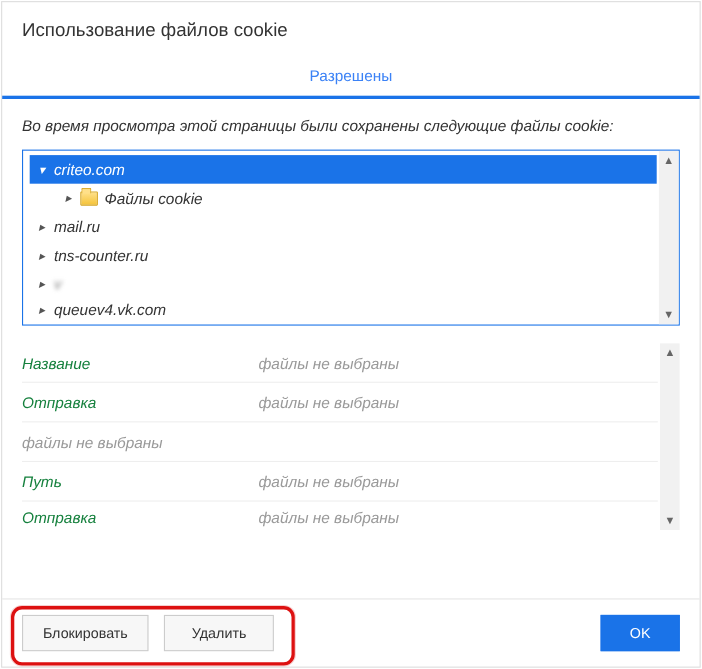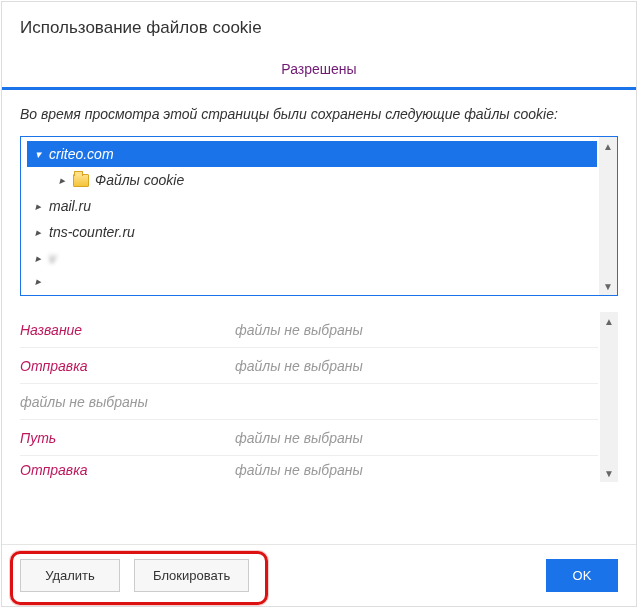--- a/index.html
+++ b/index.html
@@ -35,21 +35,21 @@
   .tab {
     flex: 1;
     text-align: center;
     padding: 10px 0 12px 0;
     font-size: 14px;
     color: #666;
     cursor: pointer;
     position: relative;
   }
   .tab.active {
-    color: #701a75;
+    color: #3b82f6;
   }
   .tab.active::after {
     content: "";
     position: absolute;
     left: 0; right: 0; bottom: -1px;
     height: 3px;
     background: #1a73e8;
   }
   .content {
     padding: 16px 18px 0 18px;
@@ -149,21 +149,21 @@
     display:flex; flex-direction:column; justify-content:space-between; align-items:center;
   }
   .detail-row {
     display: flex;
     border-bottom: 1px solid #eee;
     height: 36px;
     align-items: center;
   }
   .detail-label {
     width: 215px;
-    color: #be185d;
+    color: #15803d;
     font-size: 14px;
   }
   .detail-value {
     color: #999;
     font-size: 14px;
   }
   .detail-row.cut { height: 26px; border-bottom:none; overflow:hidden; align-items:flex-start; padding-top:6px;}
 
   .footer {
     border-top: 1px solid #e5e5e5;
@@ -241,20 +241,21 @@
           <span>tns-counter.ru</span>
         </div>
 
         <div class="tree-item">
           <span class="arrow">▸</span>
           <span class="blurred">v</span>
         </div>
 
         <div class="tree-item cut">
           <span class="arrow">▸</span>
+          <span>queuev4.vk.com</span>
         </div>
 
       </div>
       <div class="tree-scroll">
         <div class="scroll-btn">▲</div>
         <div class="scroll-btn">▼</div>
       </div>
     </div>
 
     <div class="detail-box">
@@ -280,18 +281,18 @@
       <div class="detail-scroll">
         <div class="scroll-btn">▲</div>
         <div class="scroll-btn">▼</div>
       </div>
     </div>
 
   </div>
 
   <div class="footer">
     <div class="highlight-box"></div>
+    <button class="btn">Блокировать</button>
     <button class="btn">Удалить</button>
-    <button class="btn">Блокировать</button>
     <button class="btn primary">OK</button>
   </div>
 
 </div>
 
 </body></html>

